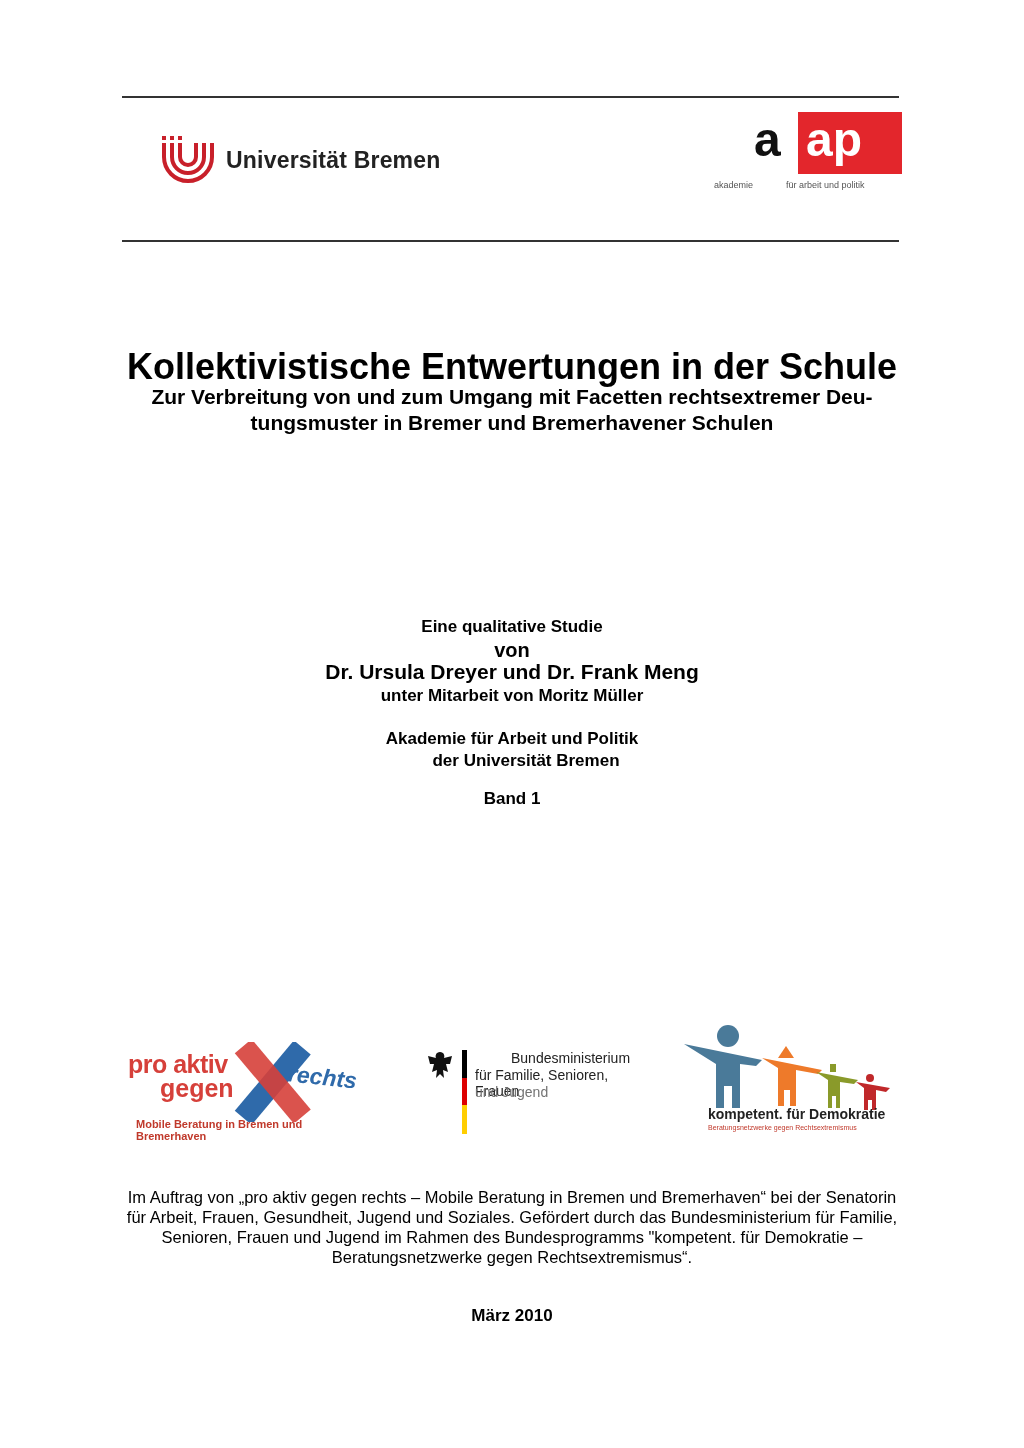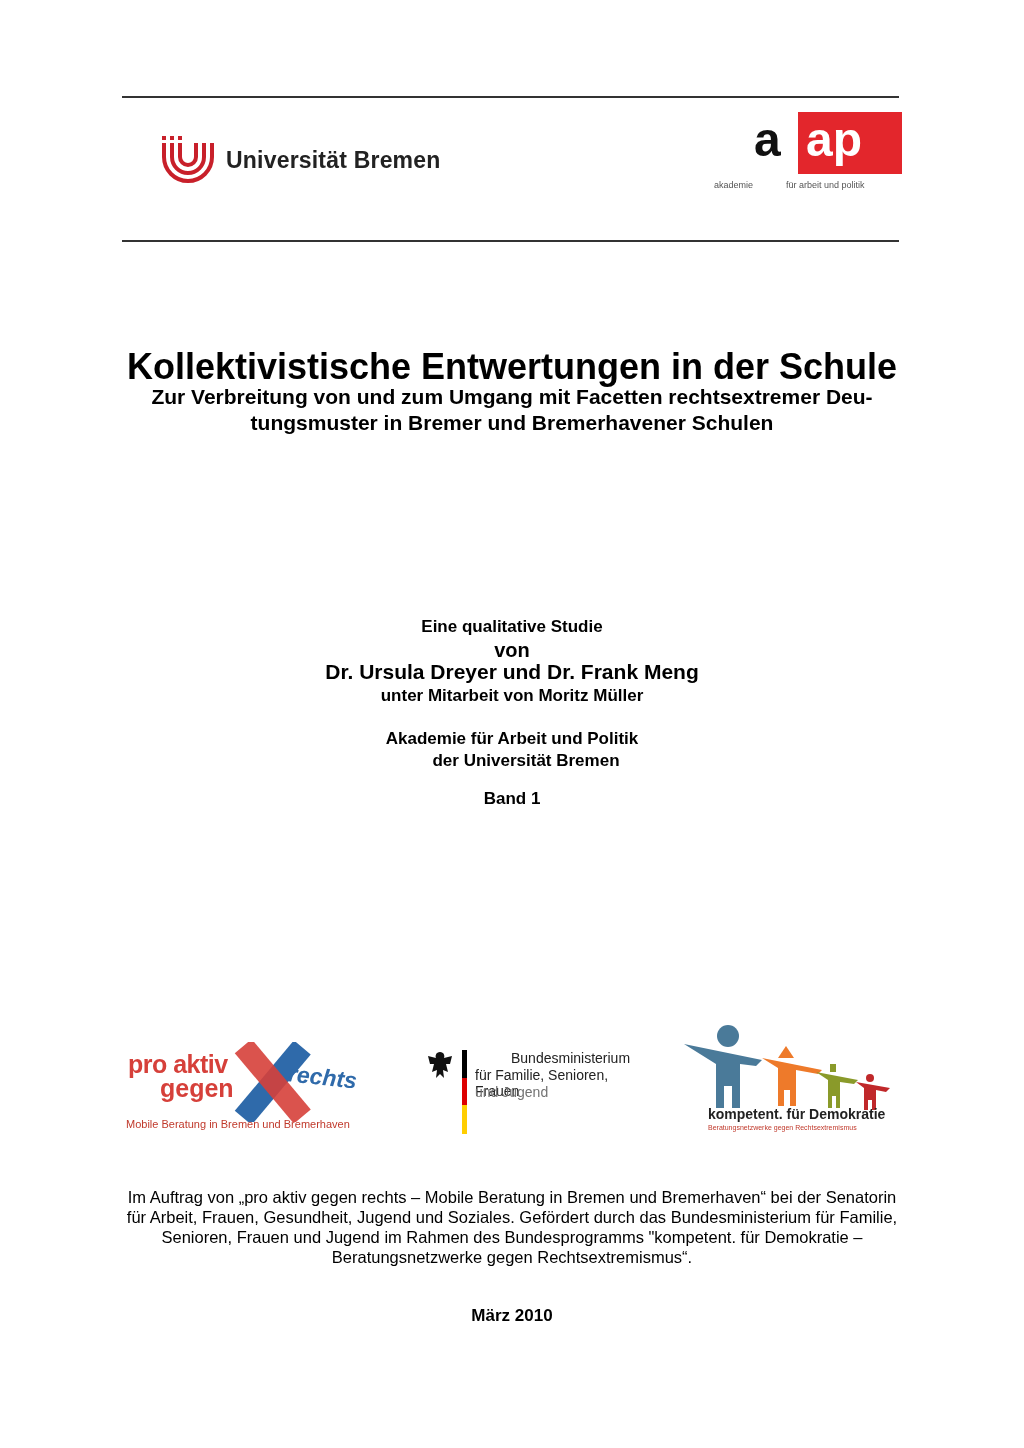--- a/index.html
+++ b/index.html
@@ -66,21 +66,21 @@
 <div class="center block" style="top:789px;font-size:17px;">Band 1</div>
 
 <div class="logo-box" style="left:126px;top:1040px;width:245px;height:95px;">
   <svg width="100" height="80" viewBox="0 0 100 80" style="position:absolute;left:96px;top:2px;">
     <rect x="40" y="-6" width="22" height="92" fill="#2f6aaa" transform="rotate(40 50 40)"></rect>
     <rect x="40" y="-6" width="22" height="92" fill="#d6403a" opacity="0.9" transform="rotate(-40 50 40)"></rect>
   </svg>
   <div style="position:absolute;left:2px;top:10px;font-weight:bold;font-size:25px;color:#d6403a;letter-spacing:-0.5px;">pro aktiv</div>
   <div style="position:absolute;left:34px;top:34px;font-weight:bold;font-size:25px;color:#d6403a;">gegen</div>
   <div style="position:absolute;left:162px;top:24px;font-weight:bold;font-style:italic;font-size:23px;color:#2f6aaa;transform:rotate(6deg);">rechts</div>
-  <div style="position:absolute;left:0;top:78px;font-weight:normal;font-size:11px;color:#c0392b;">Mobile Beratung in Bremen und Bremerhaven</div>
+  <div style="position:absolute;left:10px;top:78px;font-weight:bold;font-size:11px;color:#c0392b;">Mobile Beratung in Bremen und Bremerhaven</div>
 </div>
 
 <div class="logo-box" style="left:422px;top:1048px;width:230px;height:90px;">
   <svg width="32" height="32" viewBox="0 0 32 32" style="position:absolute;left:2px;top:2px;">
     <path d="M16 2 C12 2 11 6 12 8 L4 6 L6 14 L10 14 L8 22 L13 20 L12 28 L16 24 L20 28 L19 20 L24 22 L22 14 L26 14 L28 6 L20 8 C21 6 20 2 16 2 Z" fill="#111"></path>
   </svg>
   <div style="position:absolute;left:40px;top:2px;width:5px;height:84px;background:linear-gradient(#000 0 33%,#dd0000 33% 66%,#ffce00 66%);"></div>
   <div style="position:absolute;left:53px;top:2px;font-size:14px;color:#222;margin-left:36px;">Bundesministerium</div>
   <div style="position:absolute;left:53px;top:19px;font-size:14px;color:#222;">für Familie, Senioren, Frauen</div>
   <div style="position:absolute;left:53px;top:36px;font-size:14px;color:#737373;">und Jugend</div>

